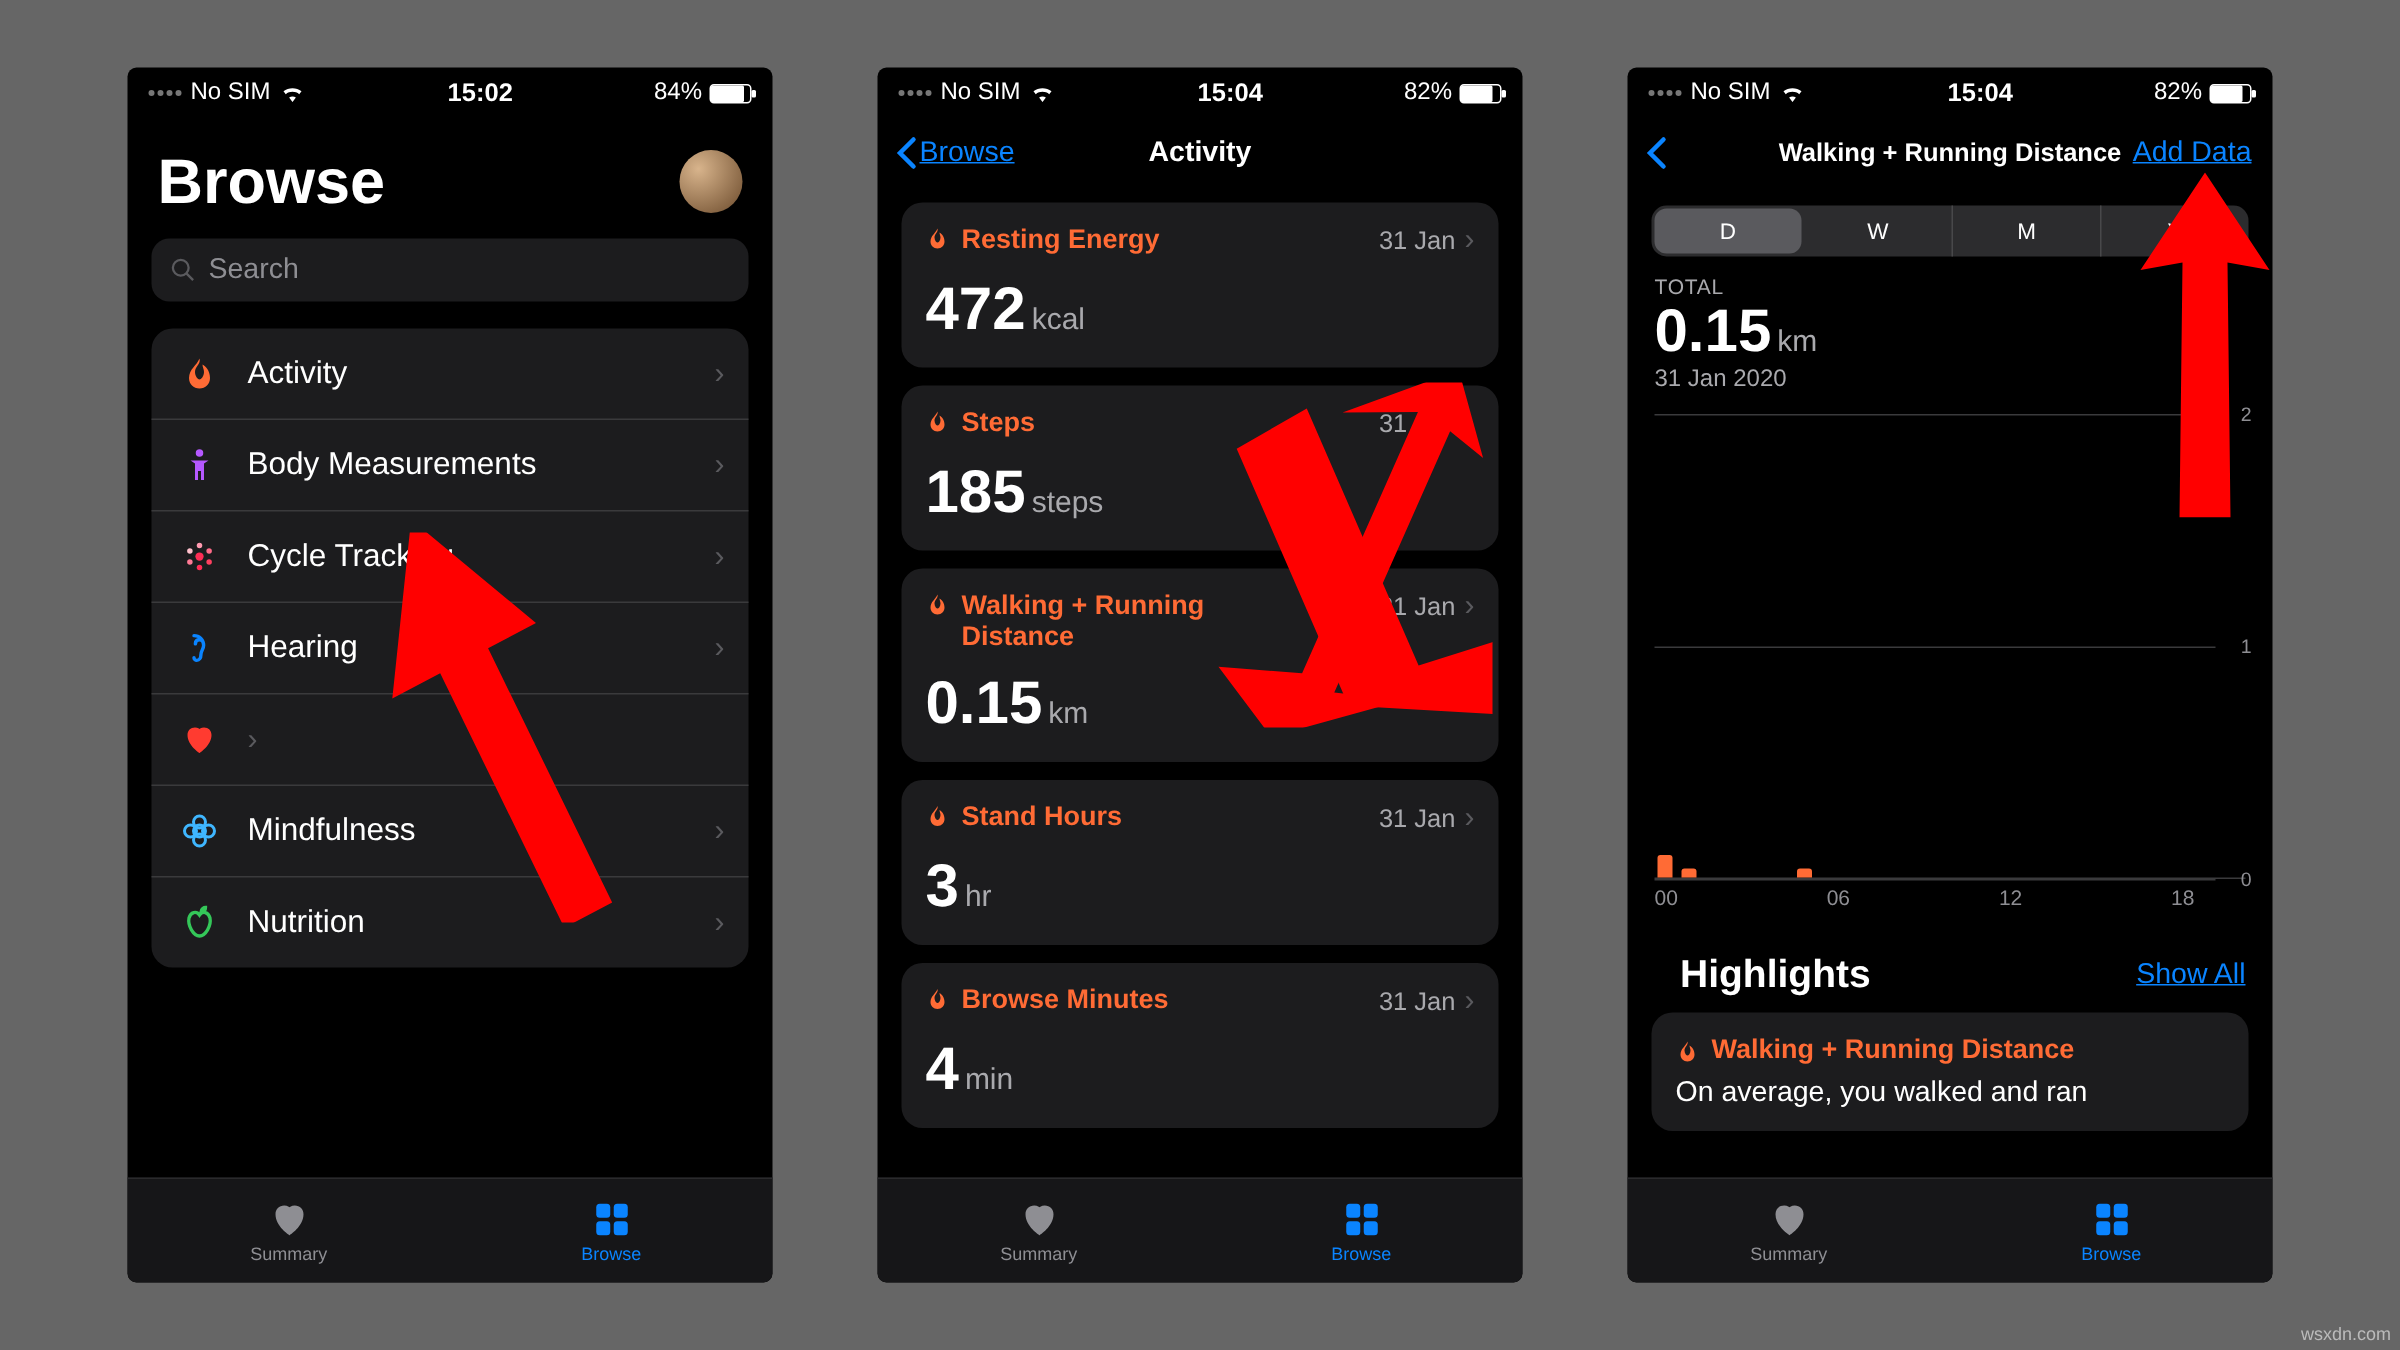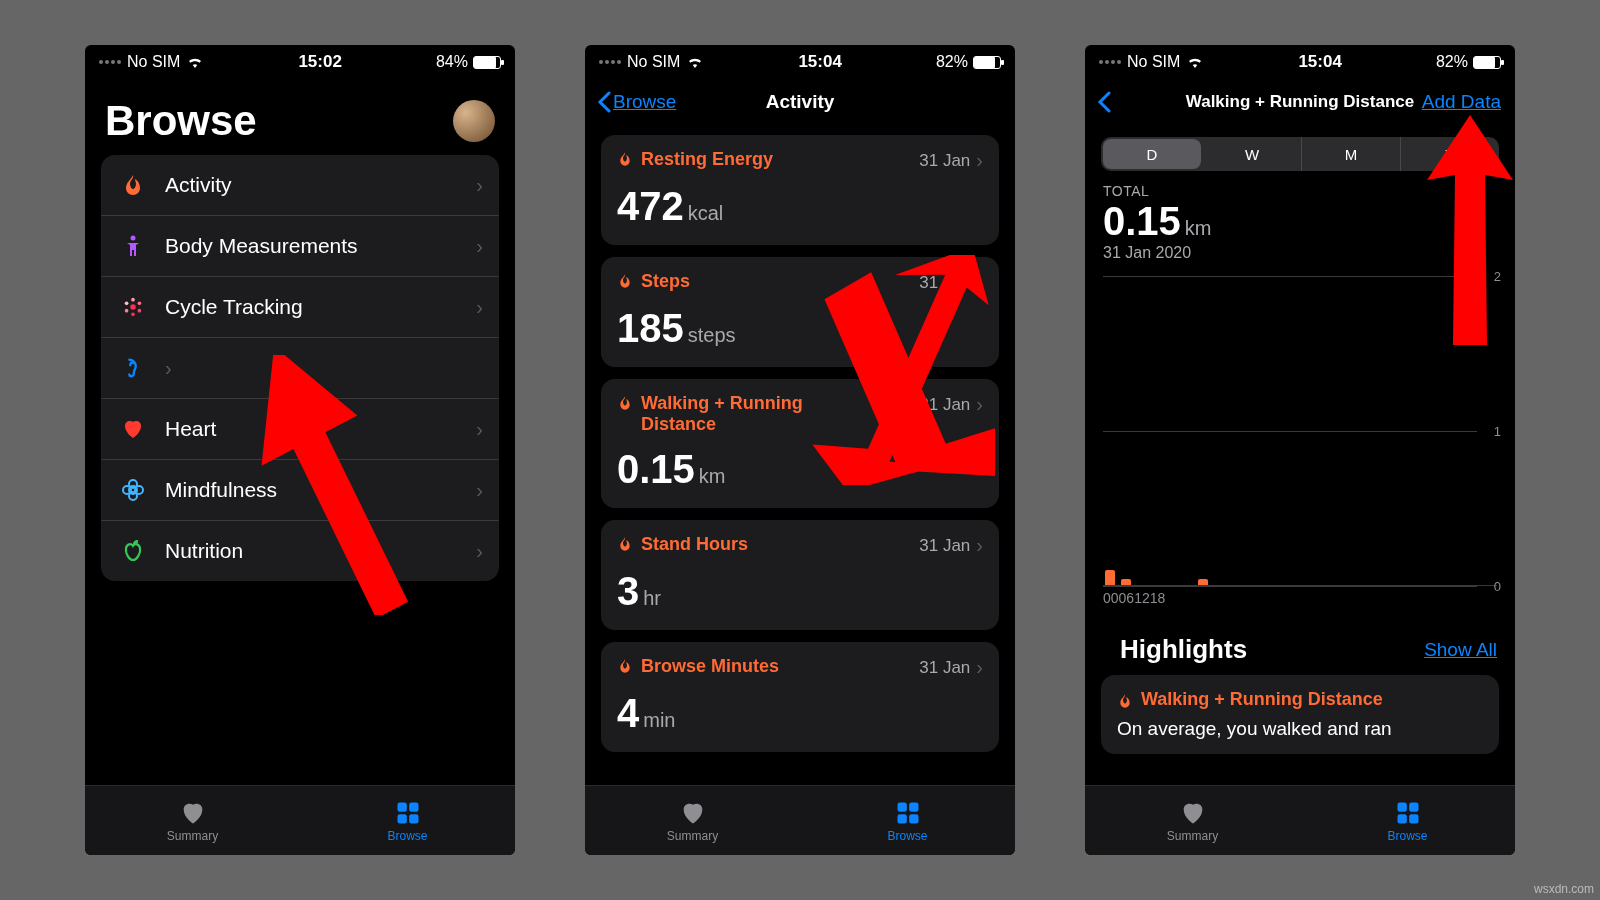--- a/index.html
+++ b/index.html
@@ -91,21 +91,21 @@
   .total-label{color:#a9a9ad;font-size:14px;letter-spacing:0.5px;}
   .total-value{display:flex;align-items:baseline;gap:4px;}
   .total-num{font-size:40px;font-weight:700;}
   .total-unit{font-size:20px;color:#a9a9ad;}
   .total-date{color:#a9a9ad;font-size:16px;}
   .chart-area{position:relative;margin:10px 18px 0;height:310px;border-bottom:1px solid #3a3a3c;}
   .chart-grid{position:absolute;left:0;right:20px;border-top:1px solid #3a3a3c;}
   .chart-ylabel{position:absolute;right:-4px;font-size:13px;color:#8e8e93;transform:translateY(-50%);}
   .chart-bars{position:absolute;bottom:0;left:0;right:20px;height:100%;display:flex;align-items:flex-end;}
   .bar{width:10px;background:#ff6b35;border-radius:2px 2px 0 0;}
-  .x-labels{display:flex;padding:4px 37px 0 18px;font-size:14px;color:#8e8e93;}
+  .x-labels{display:flex;justify-content:space-between;padding:4px 52px 0 18px;font-size:14px;color:#8e8e93;}
   .highlights-head{display:flex;justify-content:space-between;align-items:center;padding:28px 18px 10px;margin-left:17px;}
   .highlights-head h2{font-size:26px;font-weight:700;}
   .show-all{color:#0a84ff;font-size:19px;text-decoration:underline;}
   .highlight-card{background:#1c1c1e;border-radius:14px;margin:0 16px;padding:14px 16px;}
   .highlight-title{display:flex;align-items:center;gap:8px;color:#ff6b35;font-size:18px;font-weight:600;}
   .highlight-body{color:#fff;font-size:19px;margin-top:8px;}
   
   .arrow{position:absolute;pointer-events:none;}
   .watermark{position:absolute;right:6px;bottom:4px;font-size:12px;color:#bbb;font-family:Arial;}
 </style>
@@ -133,20 +133,27 @@
           <div class="battery-fill" style="width:84%"></div>
         </div>
     </div>
   </div>
 
   <div class="large-title">
     <span>Browse</span>
     <div class="avatar"></div>
   </div>
 
+  <div class="search">
+    <svg viewBox="0 0 24 24">
+        <circle cx="10" cy="10" r="7" stroke="#8e8e93" stroke-width="2" fill="none"></circle>
+        <line x1="15" y1="15" x2="21" y2="21" stroke="#8e8e93" stroke-width="2"></line>
+      </svg>
+    <span class="search-text">Search</span>
+  </div>
 
 
   <div class="list">
     <div class="row">
       <div class="row-icon">
           <svg viewBox="0 0 24 24" width="24" height="24">
             <path d="M12 2c1 4-3 5-3 9 0 3 2 5 3 5s3-2 3-5c0-2-1-3-1-5 2 1 5 4 5 9 0 4-3 7-7 7s-7-3-7-7c0-6 5-8 7-13z" fill="#ff6b35"></path>
           </svg>
         </div>
       <span class="row-label">Activity</span>
@@ -176,29 +183,29 @@
         </div>
       <span class="row-label">Cycle Tracking</span>
       <span class="chevron">›</span>
     </div>
     <div class="row">
       <div class="row-icon">
           <svg viewBox="0 0 24 24" width="22" height="24">
             <path d="M8 3c4 0 7 3 7 7 0 3-2 4-2 7 0 2-1 4-3 4-1 0-2-1-2-2M9 9c0-2 1-3 3-3s3 2 3 4" stroke="#0a84ff" stroke-width="2.5" fill="none" stroke-linecap="round"></path>
           </svg>
         </div>
+      <span class="row-label">Hearing</span>
       <span class="chevron">›</span>
     </div>
     <div class="row">
       <div class="row-icon">
           <svg viewBox="0 0 24 24" width="24" height="24">
             <path d="M12 21s-8-5-8-12c0-3 2-5 5-5 2 0 3 1 3 1s1-1 3-1c3 0 5 2 5 5 0 7-8 12-8 12z" fill="#ff3b30"></path>
           </svg>
         </div>
-      <span class="row-label">Heart</span>
       <span class="chevron">›</span>
     </div>
     <div class="row">
       <div class="row-icon">
           <svg viewBox="0 0 24 24" width="24" height="24">
             <g fill="none" stroke="#3fb6ff" stroke-width="2">
               <circle cx="12" cy="12" r="4"></circle>
               <circle cx="12" cy="6" r="4"></circle>
               <circle cx="12" cy="18" r="4"></circle>
               <circle cx="6" cy="12" r="4"></circle>

